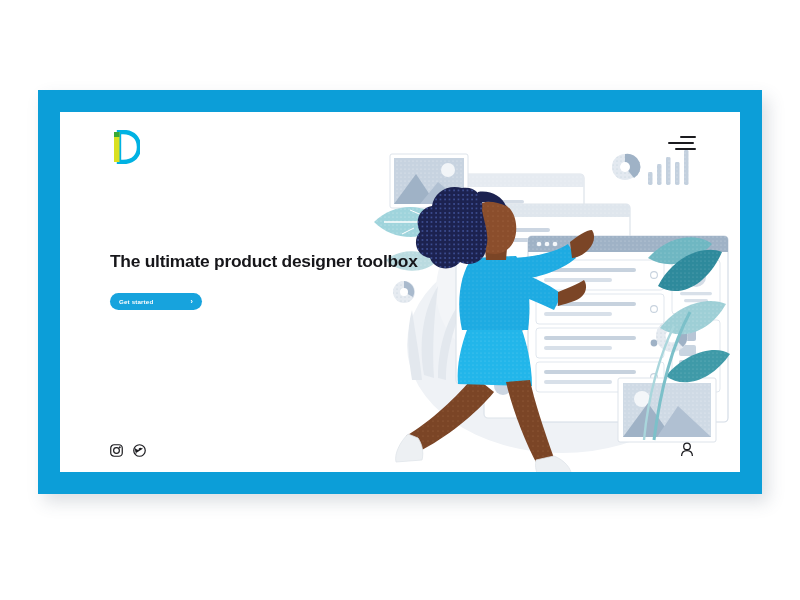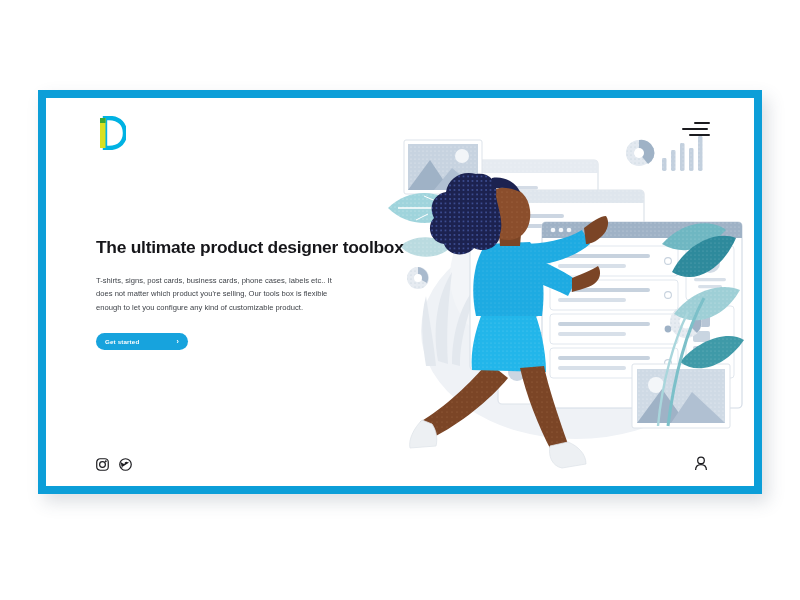--- a/index.html
+++ b/index.html
@@ -21,21 +21,21 @@
 
   
   .frame {
     position: absolute;
     left: 38px;
     top: 90px;
     width: 724px;
     height: 404px;
     box-sizing: border-box;
     background: #0c9ed8;
-    padding: 8px;
+    padding: 22px;
     box-shadow: 6px 8px 16px rgba(60, 80, 100, 0.18);
   }
   .frame-inner {
     position: relative;
     width: 100%;
     height: 100%;
     background: #ffffff;
     overflow: hidden;
   }
 
@@ -400,21 +400,20 @@
       </div>
 
       <div class="menu-btn">
         <span class="l1"></span>
         <span class="l2"></span>
         <span class="l3"></span>
       </div>
 
       <div class="copy">
         <h1 class="headline"><span>The ultimate product designer toolbox</span><br></h1>
-        <p class="subcopy">T-shirts, signs, post cards, business cards, phone cases, labels etc.. It does not matter which product you're selling, Our tools box is flexible enough to let you configure any kind of customizable product.</p>
         <button class="cta">
           <span>Get started</span>
           <span class="chev">›</span>
         </button>
       </div>
 
       <div class="social">
         <span class="sicon">
           <svg viewBox="0 0 14 14" xmlns="http://www.w3.org/2000/svg">
             <rect x="0.8" y="0.8" width="12.4" height="12.4" rx="3.6" fill="none" stroke="#1b1b1f" stroke-width="1.3"></rect>

